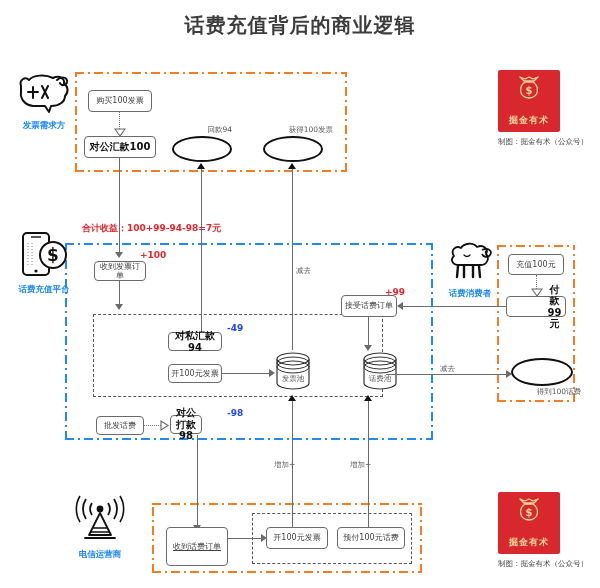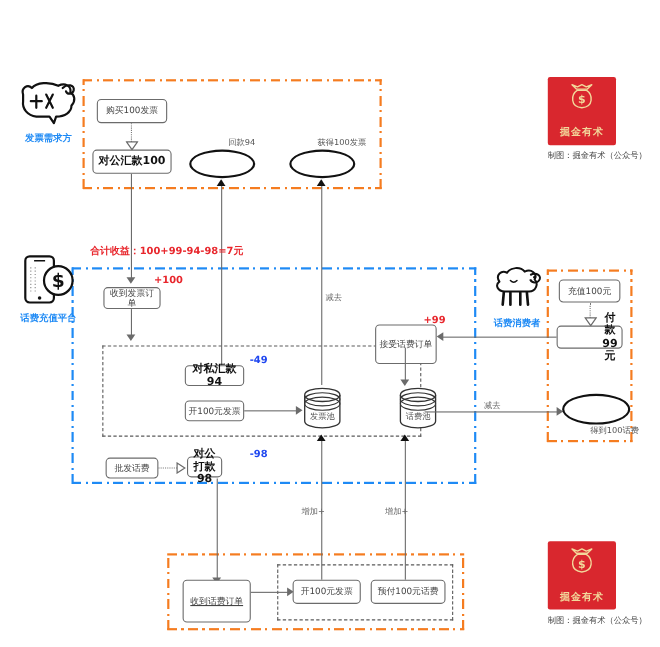--- a/index.html
+++ b/index.html
@@ -129,20 +129,21 @@
   }
   .brand-credit{
     font-size:7.5px;color:#444;margin-top:5px;text-align:center;white-space:nowrap;
   }
 </style>
 </head>
 <body>
 
 <div id="stage">
 
+  <div class="abs title">话费充值背后的商业逻辑</div>
 
   <div class="zone zone-orange dashdot" style="left:75px;top:72px;width:272px;height:100px;"></div>
 
   <div class="zone zone-blue dashdot" style="left:65px;top:243px;width:368px;height:197px;"></div>
 
   <div class="zone zone-grey" style="left:93px;top:314px;width:290px;height:83px;"></div>
 
   <div class="zone zone-orange dashdot" style="left:497px;top:245px;width:78px;height:157px;"></div>
 
   <div class="zone zone-orange dashdot" style="left:152px;top:503px;width:270px;height:70px;"></div>
@@ -179,20 +180,32 @@
       <path d="M12 16 C8 10, 14 5, 19 8 C22 3, 31 2, 35 7 C41 4, 47 9, 44 14
                C48 18, 45 25, 39 25 L17 25 C10 25, 8 19, 12 16 Z" fill="none" stroke="#111" stroke-width="1.8" stroke-linejoin="round"></path>
       <path d="M40 10 C46 7, 51 11, 48 15 C46 18, 41 17, 40 14" fill="none" stroke="#111" stroke-width="1.8"></path>
       <circle cx="44" cy="12" r="1.3" fill="#111"></circle>
       <path d="M16 26 L15 37 M22 26 L22 37 M31 26 L31 37 M37 26 L38 37" stroke="#111" stroke-width="2.4" stroke-linecap="round"></path>
       <path d="M22 15 q3 3 6 0" fill="none" stroke="#111" stroke-width="1.3" stroke-linecap="round"></path>
     </svg>
     <div class="actor-name">话费消费者</div>
   </div>
 
+  <div class="actor" style="left:62px;top:495px;width:76px;">
+    <svg width="66" height="48" viewBox="0 0 66 48">
+      <circle cx="33" cy="14" r="3.4" fill="#111"></circle>
+      <path d="M25 8 a11 11 0 0 0 0 12 M41 8 a11 11 0 0 1 0 12" fill="none" stroke="#111" stroke-width="1.8"></path>
+      <path d="M19 4 a18 18 0 0 0 0 20 M47 4 a18 18 0 0 1 0 20" fill="none" stroke="#111" stroke-width="1.8"></path>
+      <path d="M13 1 a25 25 0 0 0 0 26 M53 1 a25 25 0 0 1 0 26" fill="none" stroke="#111" stroke-width="1.6"></path>
+      <path d="M33 18 L22 40 L44 40 Z" fill="none" stroke="#111" stroke-width="1.8" stroke-linejoin="round"></path>
+      <path d="M26 33 L40 33 M24 37 L42 37" stroke="#111" stroke-width="1.5"></path>
+      <path d="M18 43 L48 43" stroke="#111" stroke-width="1.8" stroke-linecap="round"></path>
+    </svg>
+    <div class="actor-name">电信运营商</div>
+  </div>
 
   <div class="node" style="left:88px;top:90px;width:64px;height:22px;">购买100发票</div>
 
   <div class="dotline" style="left:119px;top:112px;height:19px;"></div>
   <svg class="abs" style="left:114px;top:128px;" width="12" height="9">
     <path d="M1 1 L11 1 L6 8 Z" fill="#fff" stroke="#6b6b6b" stroke-width="1.1"></path>
   </svg>
 
   <div class="node bold" style="left:84px;top:136px;width:72px;height:22px;">对公汇款100</div>
 
@@ -244,21 +257,21 @@
   <svg class="abs" style="left:160px;top:420px;" width="10" height="11">
     <path d="M1 1 L8 5.5 L1 10 Z" fill="#fff" stroke="#6b6b6b" stroke-width="1.1"></path>
   </svg>
   <div class="amt-blue" style="left:227px;top:408px;">-98</div>
   <div class="node bold" style="left:170px;top:415px;width:32px;height:19px;">对公打款98</div>
 
   <div class="vline" style="left:197px;top:435px;height:92px;"></div>
   <div class="arrow-down" style="left:193px;top:525px;"></div>
 
   <div class="amt-red" style="left:385px;top:287px;">+99</div>
-  <div class="node" style="left:341px;top:295px;width:56px;height:36px;">接受话费订单</div>
+  <div class="node" style="left:341px;top:295px;width:56px;height:22px;">接受话费订单</div>
 
   <div class="vline" style="left:368px;top:316px;height:32px;"></div>
   <div class="arrow-down" style="left:364px;top:345px;"></div>
 
   <div class="cyl" style="left:362px;top:352px;">
     <svg width="36" height="38" viewBox="0 0 36 38">
       <path d="M2 7 L2 31 A16 6 0 0 0 34 31 L34 7" fill="#fff" stroke="#333" stroke-width="1.2"></path>
       <ellipse cx="18" cy="7" rx="16" ry="6" fill="#fff" stroke="#333" stroke-width="1.2"></ellipse>
       <ellipse cx="18" cy="11" rx="16" ry="6" fill="none" stroke="#333" stroke-width="1"></ellipse>
       <ellipse cx="18" cy="15" rx="16" ry="6" fill="none" stroke="#333" stroke-width="1"></ellipse>

